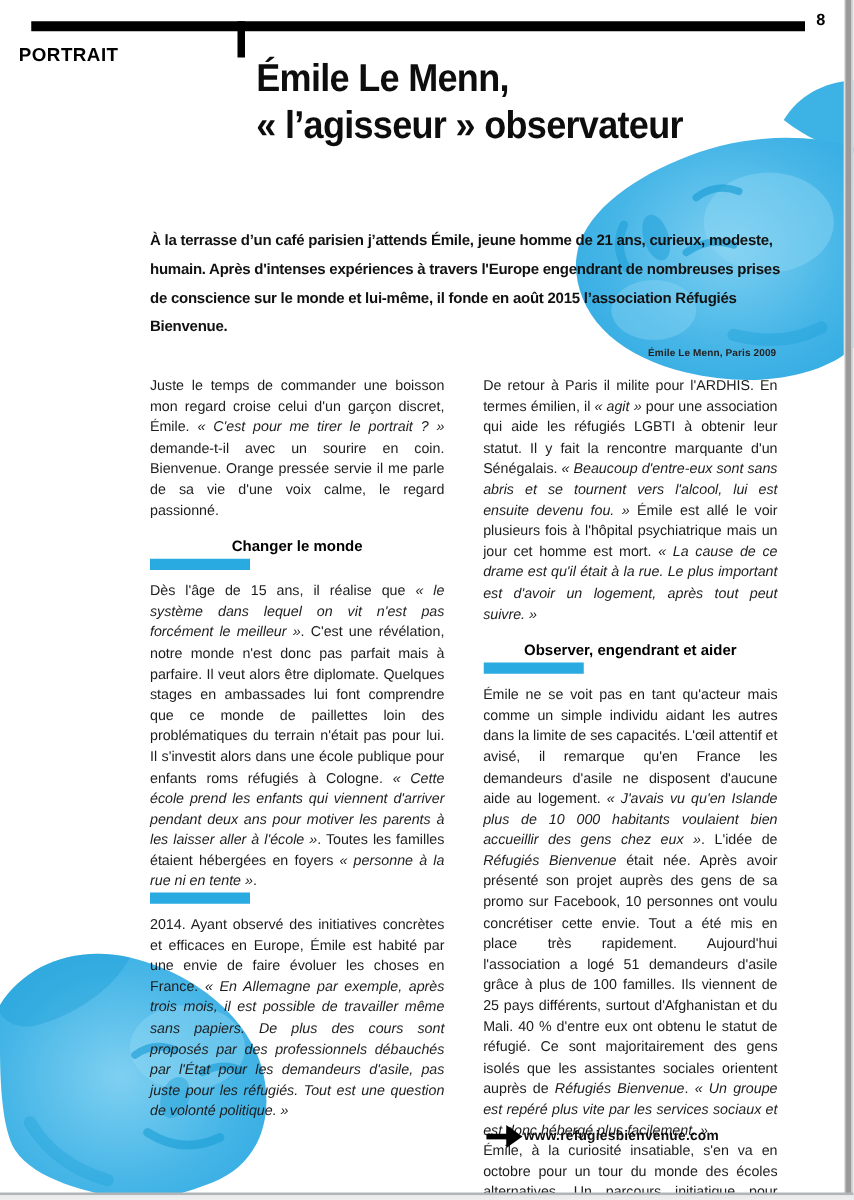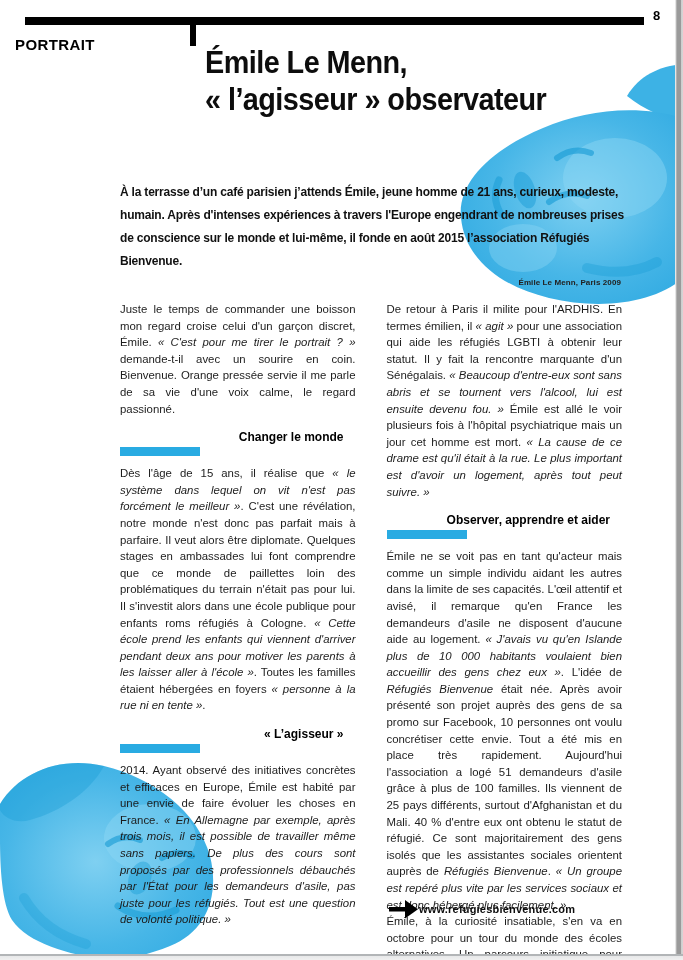--- a/index.html
+++ b/index.html
@@ -27,21 +27,21 @@
     font-size:12px;line-height:23px;font-weight:bold;color:#111;letter-spacing:-.2px;
   }
   .caption{
     position:absolute;left:400px;top:278px;width:221px;text-align:right;
     font-size:8px;font-weight:bold;color:#222;letter-spacing:.1px;
   }
 
   .cols{position:absolute;left:120px;top:301px;width:502px;display:flex;gap:31px;z-index:2;}
   .col{width:236px;text-align:justify;font-size:11.4px;line-height:16.6px;color:#1c1c1c;hyphens:auto;}
   .col p{margin:0;}
-  .sec-h{margin:13px 12px 3px;font-size:12px;line-height:14px;font-weight:bold;color:#000;text-align:right;}
+  .sec-h{margin:13px 12px 3px;font-size:12px;line-height:14px;font-weight:bold;color:#000;text-align:center;}
   .sec-bar{width:80px;height:9px;margin:0 0 9px;}
   .it{font-style:italic;}
 
   .footer{position:absolute;left:389px;top:898px;display:flex;align-items:center;z-index:2;}
   .url{font-size:11px;font-weight:bold;color:#0d0d0d;letter-spacing:.2px;}
 
   .edge-right{
     position:absolute;right:0;top:0;width:8px;height:100%;z-index:3;
     background:linear-gradient(to right,#ffffff 0,#9a9a9a 2px,#9a9a9a 6px,#cccccc 6px,#d6d6d6 8px);
   }
@@ -105,27 +105,26 @@
 
     <div class="intro">À la terrasse d’un café parisien j’attends Émile, jeune homme de 21 ans, curieux, modeste, humain. Après d'intenses expériences à travers l'Europe engendrant de nombreuses prises de conscience sur le monde et lui-même, il fonde en août 2015 l’association Réfugiés Bienvenue.</div>
     <div class="caption">Émile Le Menn, Paris 2009</div>
 
     <div class="cols">
       <div class="col" id="col-left">
           <p><span>Juste le temps de commander une boisson mon regard croise celui d'un garçon discret, Émile. </span><span class="it">« C'est pour me tirer le portrait ? »</span><span> demande-t-il avec un sourire en coin. Bienvenue. Orange pressée servie il me parle de sa vie d'une voix calme, le regard passionné.</span></p>
           <h3 class="sec-h">Changer le monde</h3>
           <div class="sec-bar" style="background: rgb(41, 171, 226);"></div>
           <p><span>Dès l'âge de 15 ans, il réalise que </span><span class="it">« le système dans lequel on vit n'est pas forcément le meilleur »</span><span>. C'est une révélation, notre monde n'est donc pas parfait mais à parfaire. Il veut alors être diplomate. Quelques stages en ambassades lui font comprendre que ce monde de paillettes loin des problématiques du terrain n'était pas pour lui. Il s'investit alors dans une école publique pour enfants roms réfugiés à Cologne. </span><span class="it">« Cette école prend les enfants qui viennent d'arriver pendant deux ans pour motiver les parents à les laisser aller à l'école »</span><span>. Toutes les familles étaient hébergées en foyers </span><span class="it">« personne à la rue ni en tente »</span><span>.</span></p>
-          <h3 class="sec-h">« L’agisseur »</h3>
           <div class="sec-bar" style="background: rgb(41, 171, 226);"></div>
           <p><span>2014. Ayant observé des initiatives concrètes et efficaces en Europe, Émile est habité par une envie de faire évoluer les choses en France. </span><span class="it">« En Allemagne par exemple, après trois mois, il est possible de travailler même sans papiers. De plus des cours sont proposés par des professionnels débauchés par l'État pour les demandeurs d'asile, pas juste pour les réfugiés. Tout est une question de volonté politique. »</span></p>
         </div>
       <div class="col" id="col-right">
           <p><span>De retour à Paris il milite pour l'ARDHIS. En termes émilien, il </span><span class="it">« agit »</span><span> pour une association qui aide les réfugiés LGBTI à obtenir leur statut. Il y fait la rencontre marquante d'un Sénégalais. </span><span class="it">« Beaucoup d'entre-eux sont sans abris et se tournent vers l'alcool, lui est ensuite devenu fou. »</span><span> Émile est allé le voir plusieurs fois à l'hôpital psychiatrique mais un jour cet homme est mort. </span><span class="it">« La cause de ce drame est qu'il était à la rue. Le plus important est d'avoir un logement, après tout peut suivre. »</span></p>
-          <h3 class="sec-h">Observer, apprendre et aider</h3>
+          <h3 class="sec-h">Observer, engendrant et aider</h3>
           <div class="sec-bar" style="background: rgb(41, 171, 226);"></div>
           <p><span>Émile ne se voit pas en tant qu'acteur mais comme un simple individu aidant les autres dans la limite de ses capacités. L'œil attentif et avisé, il remarque qu'en France les demandeurs d'asile ne disposent d'aucune aide au logement. </span><span class="it">« J'avais vu qu'en Islande plus de 10 000 habitants voulaient bien accueillir des gens chez eux »</span><span>. L'idée de </span><span class="it">Réfugiés Bienvenue</span><span> était née. Après avoir présenté son projet auprès des gens de sa promo sur Facebook, 10 personnes ont voulu concrétiser cette envie. Tout a été mis en place très rapidement. Aujourd'hui l'association a logé 51 demandeurs d'asile grâce à plus de 100 familles. Ils viennent de 25 pays différents, surtout d'Afghanistan et du Mali. 40 % d'entre eux ont obtenu le statut de réfugié. Ce sont majoritairement des gens isolés que les assistantes sociales orientent auprès de </span><span class="it">Réfugiés Bienvenue</span><span>. </span><span class="it">« Un groupe est repéré plus vite par les services sociaux et est donc hébergé plus facilement. »</span></p>
           <p><span>Émile, à la curiosité insatiable, s'en va en octobre pour un tour du monde des écoles alternatives. Un parcours initiatique pour mieux envisager le métier de professeur des écoles. </span></p>
         </div>
     </div>
 
     <div class="footer">
       <svg width="30" height="22" viewBox="0 0 30 22">
         <rect x="0" y="9" width="20" height="4.5" fill="#000"></rect>
         <polygon points="16,2 29,11.2 16,20.5" fill="#000"></polygon>

